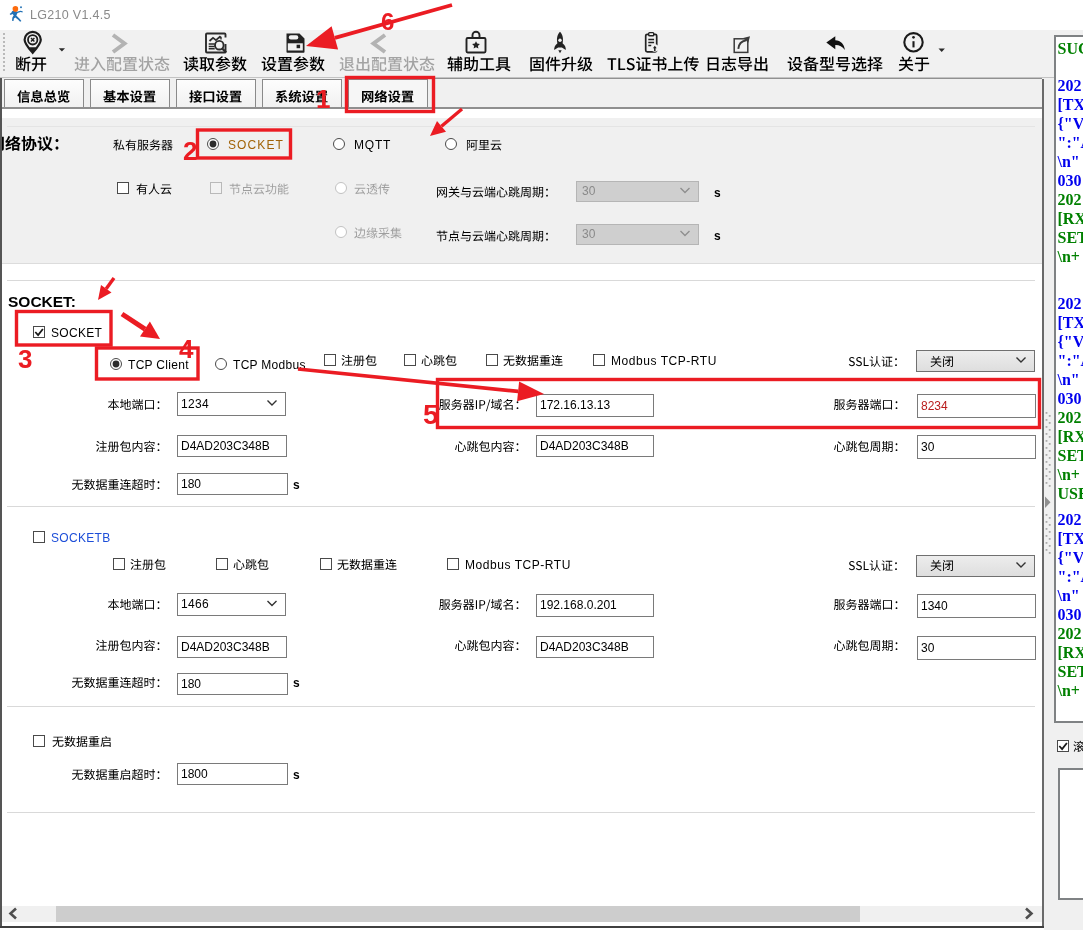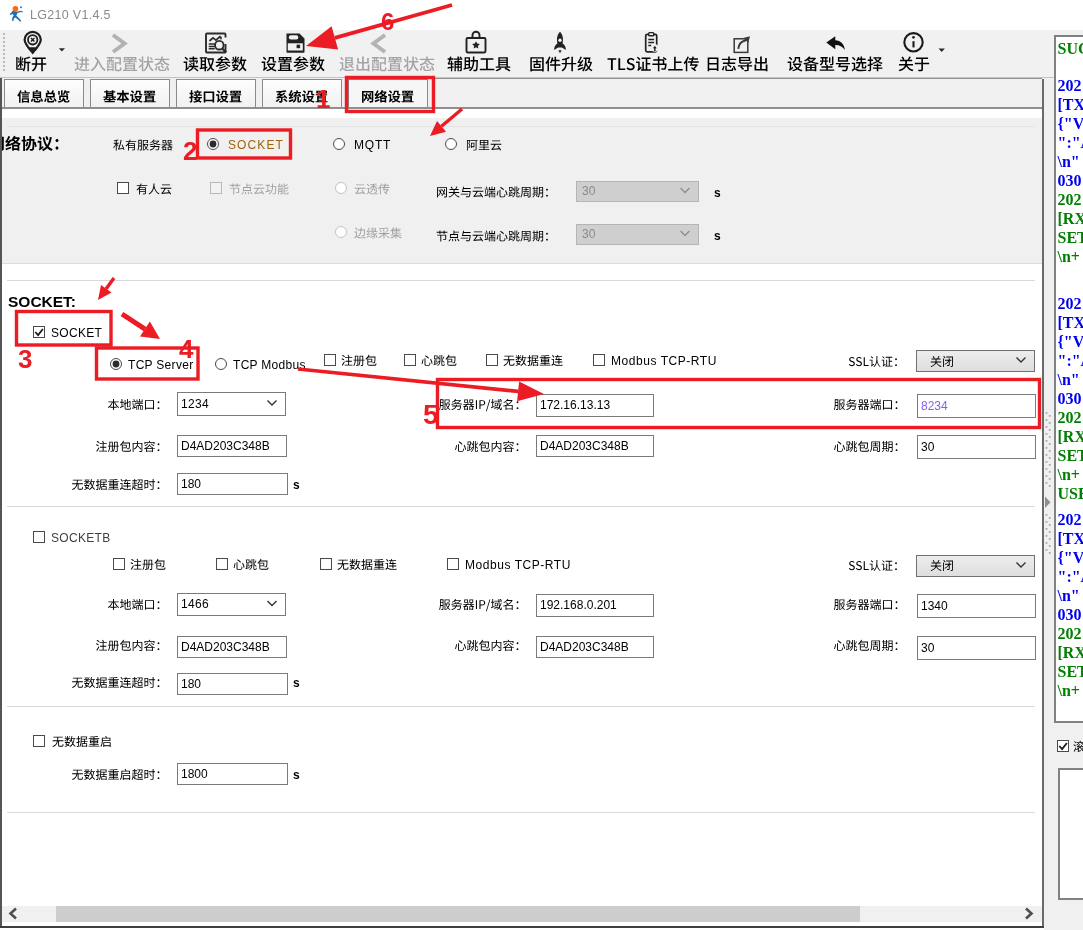--- a/index.html
+++ b/index.html
@@ -47,46 +47,46 @@
     <div style="position:absolute;left:582px;top:185.2px;font:normal 12px 'Liberation Sans',sans-serif;color:#8a8a8a;line-height:12px;white-space:pre">30</div>
     <div style="position:absolute;left:714px;top:186.8px;font:bold 12px 'Liberation Sans',sans-serif;color:#000;line-height:12px;white-space:pre">s</div>
     <div style="position:absolute;left:335px;top:226px;width:12px;height:12px;border:1px solid #c2c2c2;background:#fff;border-radius:50%;box-sizing:border-box"></div>
     <div style="position:absolute;left:576px;top:224px;width:123px;height:21px;border:1px solid #b5b5b5;background:#cfcfcf;box-sizing:border-box"></div>
     <div style="position:absolute;left:582px;top:228.2px;font:normal 12px 'Liberation Sans',sans-serif;color:#8a8a8a;line-height:12px;white-space:pre">30</div>
     <div style="position:absolute;left:714px;top:229.8px;font:bold 12px 'Liberation Sans',sans-serif;color:#000;line-height:12px;white-space:pre">s</div>
     <div style="position:absolute;left:8px;top:294.4px;font:bold 15.5px 'Liberation Sans',sans-serif;color:#000;line-height:15.5px;white-space:pre">SOCKET:</div>
     <div style="position:absolute;left:33px;top:326px;width:12px;height:12px;border:1px solid #4a4a4a;background:#fff;box-sizing:border-box"></div>
     <div style="position:absolute;left:51px;top:326.8px;font:normal 12px 'Liberation Sans',sans-serif;color:#000;letter-spacing:0.3px;line-height:12px;white-space:pre">SOCKET</div>
     <div style="position:absolute;left:110px;top:358px;width:12px;height:12px;border:1px solid #4a4a4a;background:#fff;border-radius:50%;box-sizing:border-box"></div>
-    <div style="position:absolute;left:128px;top:358.8px;font:normal 12px 'Liberation Sans',sans-serif;color:#000;letter-spacing:0.3px;line-height:12px;white-space:pre">TCP Server</div>
+    <div style="position:absolute;left:128px;top:358.8px;font:normal 12px 'Liberation Sans',sans-serif;color:#000;letter-spacing:0.3px;line-height:12px;white-space:pre">TCP Client</div>
     <div style="position:absolute;left:215px;top:358px;width:12px;height:12px;border:1px solid #4a4a4a;background:#fff;border-radius:50%;box-sizing:border-box"></div>
     <div style="position:absolute;left:233px;top:358.8px;font:normal 12px 'Liberation Sans',sans-serif;color:#000;letter-spacing:0.3px;line-height:12px;white-space:pre">TCP Modbus</div>
     <div style="position:absolute;left:324px;top:354px;width:12px;height:12px;border:1px solid #4a4a4a;background:#fff;box-sizing:border-box"></div>
     <div style="position:absolute;left:404px;top:354px;width:12px;height:12px;border:1px solid #4a4a4a;background:#fff;box-sizing:border-box"></div>
     <div style="position:absolute;left:486px;top:354px;width:12px;height:12px;border:1px solid #4a4a4a;background:#fff;box-sizing:border-box"></div>
     <div style="position:absolute;left:593px;top:354px;width:12px;height:12px;border:1px solid #4a4a4a;background:#fff;box-sizing:border-box"></div>
     <div style="position:absolute;left:611px;top:354.8px;font:normal 12px 'Liberation Sans',sans-serif;color:#000;letter-spacing:0.55px;line-height:12px;white-space:pre">Modbus TCP-RTU</div>
     <div style="position:absolute;left:916px;top:350px;width:119px;height:22px;border:1px solid #707070;background:linear-gradient(#ededed,#dedede);box-sizing:border-box"></div>
     <div style="position:absolute;left:177px;top:392px;width:109px;height:24px;border:1px solid #7a7a7a;background:#fff;box-sizing:border-box"></div>
     <div style="position:absolute;left:181px;top:397.7px;font:normal 12px 'Liberation Sans',sans-serif;color:#000;letter-spacing:0.35px;line-height:12px;white-space:pre">1234</div>
     <div style="position:absolute;left:536px;top:394px;width:118px;height:23px;border:1px solid #7a7a7a;background:#fff;box-sizing:border-box"></div>
     <div style="position:absolute;left:540px;top:399.2px;font:normal 12px 'Liberation Sans',sans-serif;color:#000;line-height:12px;white-space:pre">172.16.13.13</div>
     <div style="position:absolute;left:917px;top:394px;width:119px;height:24px;border:1px solid #7a7a7a;background:#fff;box-sizing:border-box"></div>
-    <div style="position:absolute;left:921px;top:399.7px;font:normal 12px 'Liberation Sans',sans-serif;color:#8b5cf6;line-height:12px;white-space:pre">8234</div>
+    <div style="position:absolute;left:921px;top:399.7px;font:normal 12px 'Liberation Sans',sans-serif;color:#b91c1c;line-height:12px;white-space:pre">8234</div>
     <div style="position:absolute;left:177px;top:435px;width:110px;height:22px;border:1px solid #7a7a7a;background:#fff;box-sizing:border-box"></div>
     <div style="position:absolute;left:181px;top:439.7px;font:normal 12px 'Liberation Sans',sans-serif;color:#000;line-height:12px;white-space:pre">D4AD203C348B</div>
     <div style="position:absolute;left:536px;top:435px;width:118px;height:22px;border:1px solid #7a7a7a;background:#fff;box-sizing:border-box"></div>
     <div style="position:absolute;left:540px;top:439.7px;font:normal 12px 'Liberation Sans',sans-serif;color:#000;line-height:12px;white-space:pre">D4AD203C348B</div>
     <div style="position:absolute;left:917px;top:435px;width:119px;height:24px;border:1px solid #7a7a7a;background:#fff;box-sizing:border-box"></div>
     <div style="position:absolute;left:921px;top:440.7px;font:normal 12px 'Liberation Sans',sans-serif;color:#000;line-height:12px;white-space:pre">30</div>
     <div style="position:absolute;left:177px;top:473px;width:111px;height:22px;border:1px solid #7a7a7a;background:#fff;box-sizing:border-box"></div>
     <div style="position:absolute;left:181px;top:477.7px;font:normal 12px 'Liberation Sans',sans-serif;color:#000;line-height:12px;white-space:pre">180</div>
     <div style="position:absolute;left:293px;top:478.8px;font:bold 12px 'Liberation Sans',sans-serif;color:#000;line-height:12px;white-space:pre">s</div>
     <div style="position:absolute;left:33px;top:531px;width:12px;height:12px;border:1px solid #4a4a4a;background:#fff;box-sizing:border-box"></div>
-    <div style="position:absolute;left:51px;top:531.8px;font:normal 12px 'Liberation Sans',sans-serif;color:#404040;letter-spacing:0.3px;line-height:12px;white-space:pre">SOCKETB</div>
+    <div style="position:absolute;left:51px;top:531.8px;font:normal 12px 'Liberation Sans',sans-serif;color:#1d4ed8;letter-spacing:0.3px;line-height:12px;white-space:pre">SOCKETB</div>
     <div style="position:absolute;left:113px;top:558px;width:12px;height:12px;border:1px solid #4a4a4a;background:#fff;box-sizing:border-box"></div>
     <div style="position:absolute;left:216px;top:558px;width:12px;height:12px;border:1px solid #4a4a4a;background:#fff;box-sizing:border-box"></div>
     <div style="position:absolute;left:320px;top:558px;width:12px;height:12px;border:1px solid #4a4a4a;background:#fff;box-sizing:border-box"></div>
     <div style="position:absolute;left:447px;top:558px;width:12px;height:12px;border:1px solid #4a4a4a;background:#fff;box-sizing:border-box"></div>
     <div style="position:absolute;left:465px;top:558.8px;font:normal 12px 'Liberation Sans',sans-serif;color:#000;letter-spacing:0.55px;line-height:12px;white-space:pre">Modbus TCP-RTU</div>
     <div style="position:absolute;left:916px;top:555px;width:119px;height:22px;border:1px solid #707070;background:linear-gradient(#ededed,#dedede);box-sizing:border-box"></div>
     <div style="position:absolute;left:177px;top:593px;width:109px;height:23px;border:1px solid #7a7a7a;background:#fff;box-sizing:border-box"></div>
     <div style="position:absolute;left:181px;top:598.2px;font:normal 12px 'Liberation Sans',sans-serif;color:#000;letter-spacing:0.35px;line-height:12px;white-space:pre">1466</div>
     <div style="position:absolute;left:536px;top:594px;width:118px;height:23px;border:1px solid #7a7a7a;background:#fff;box-sizing:border-box"></div>
     <div style="position:absolute;left:540px;top:599.2px;font:normal 12px 'Liberation Sans',sans-serif;color:#000;line-height:12px;white-space:pre">192.168.0.201</div>

